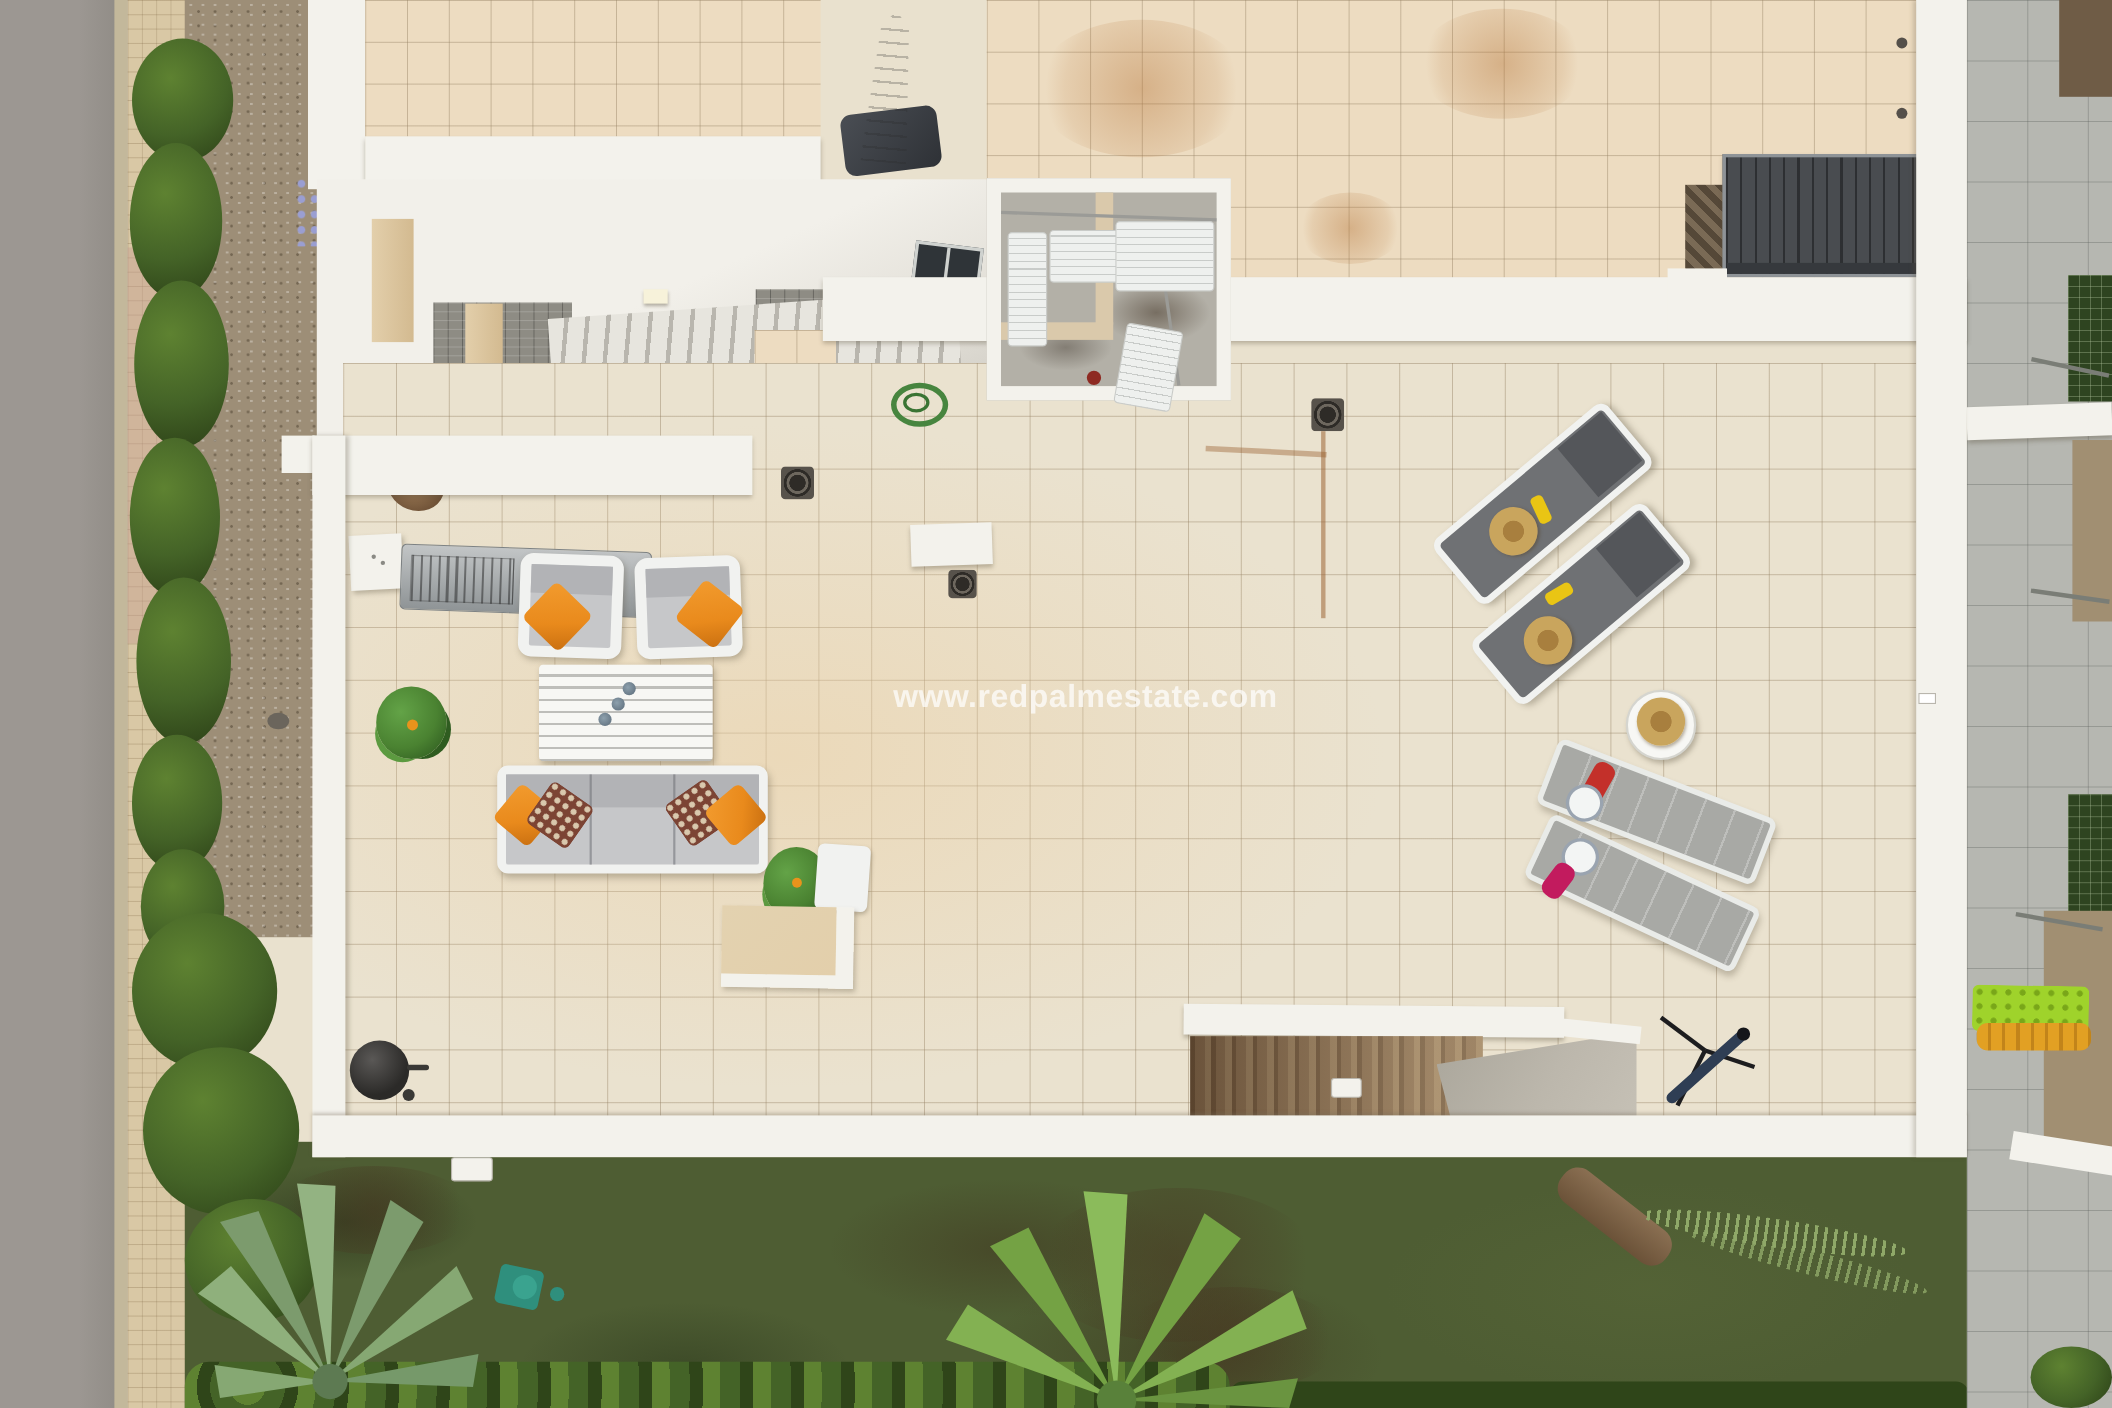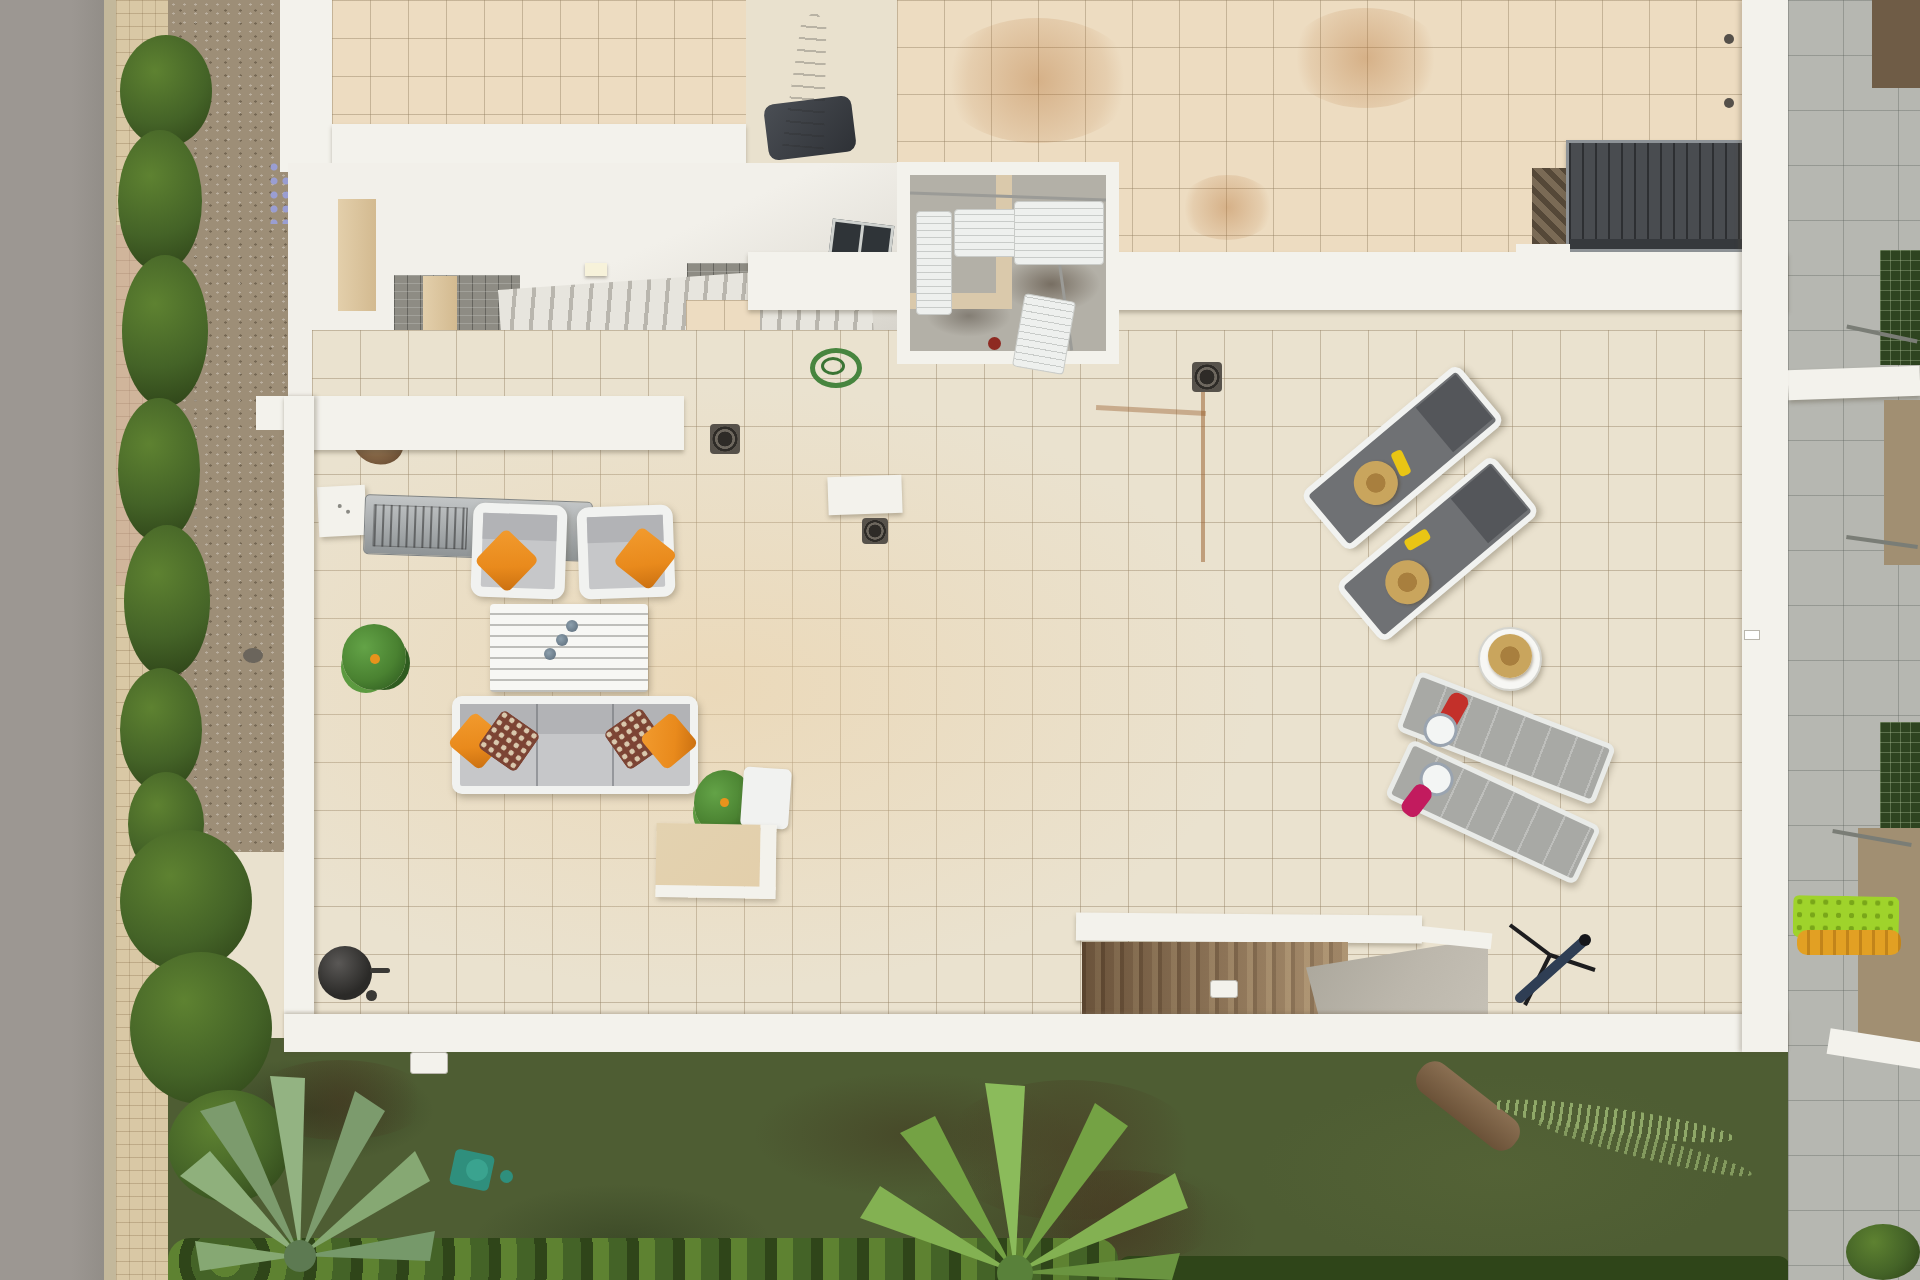--- a/index.html
+++ b/index.html
@@ -364,13 +364,14 @@
       <path d="M195,205 L275,35 L308,58 Z" fill="#74a244"></path>
       <path d="M195,205 L355,105 L368,140 Z" fill="#83b152"></path>
       <path d="M195,205 L360,185 L352,212 Z" fill="#6a9440"></path>
       <circle cx="195" cy="205" r="18" fill="#59813a"></circle>
     </g>
   </svg>
   <div class="abs trunk" style="left:1408px;top:1088px;width:120px;height:36px;transform:rotate(38deg);"></div>
   <div class="abs leafline" style="left:1490px;top:1108px;width:245px;height:26px;transform:rotate(8deg);"></div>
   <div class="abs leafline" style="left:1530px;top:1136px;width:225px;height:22px;transform:rotate(14deg);opacity:.8;"></div>
 
+  <div class="abs watermark" style="left:812px;top:618px;">www.redpalmestate.com</div>
 </div>
 
 </body></html>

